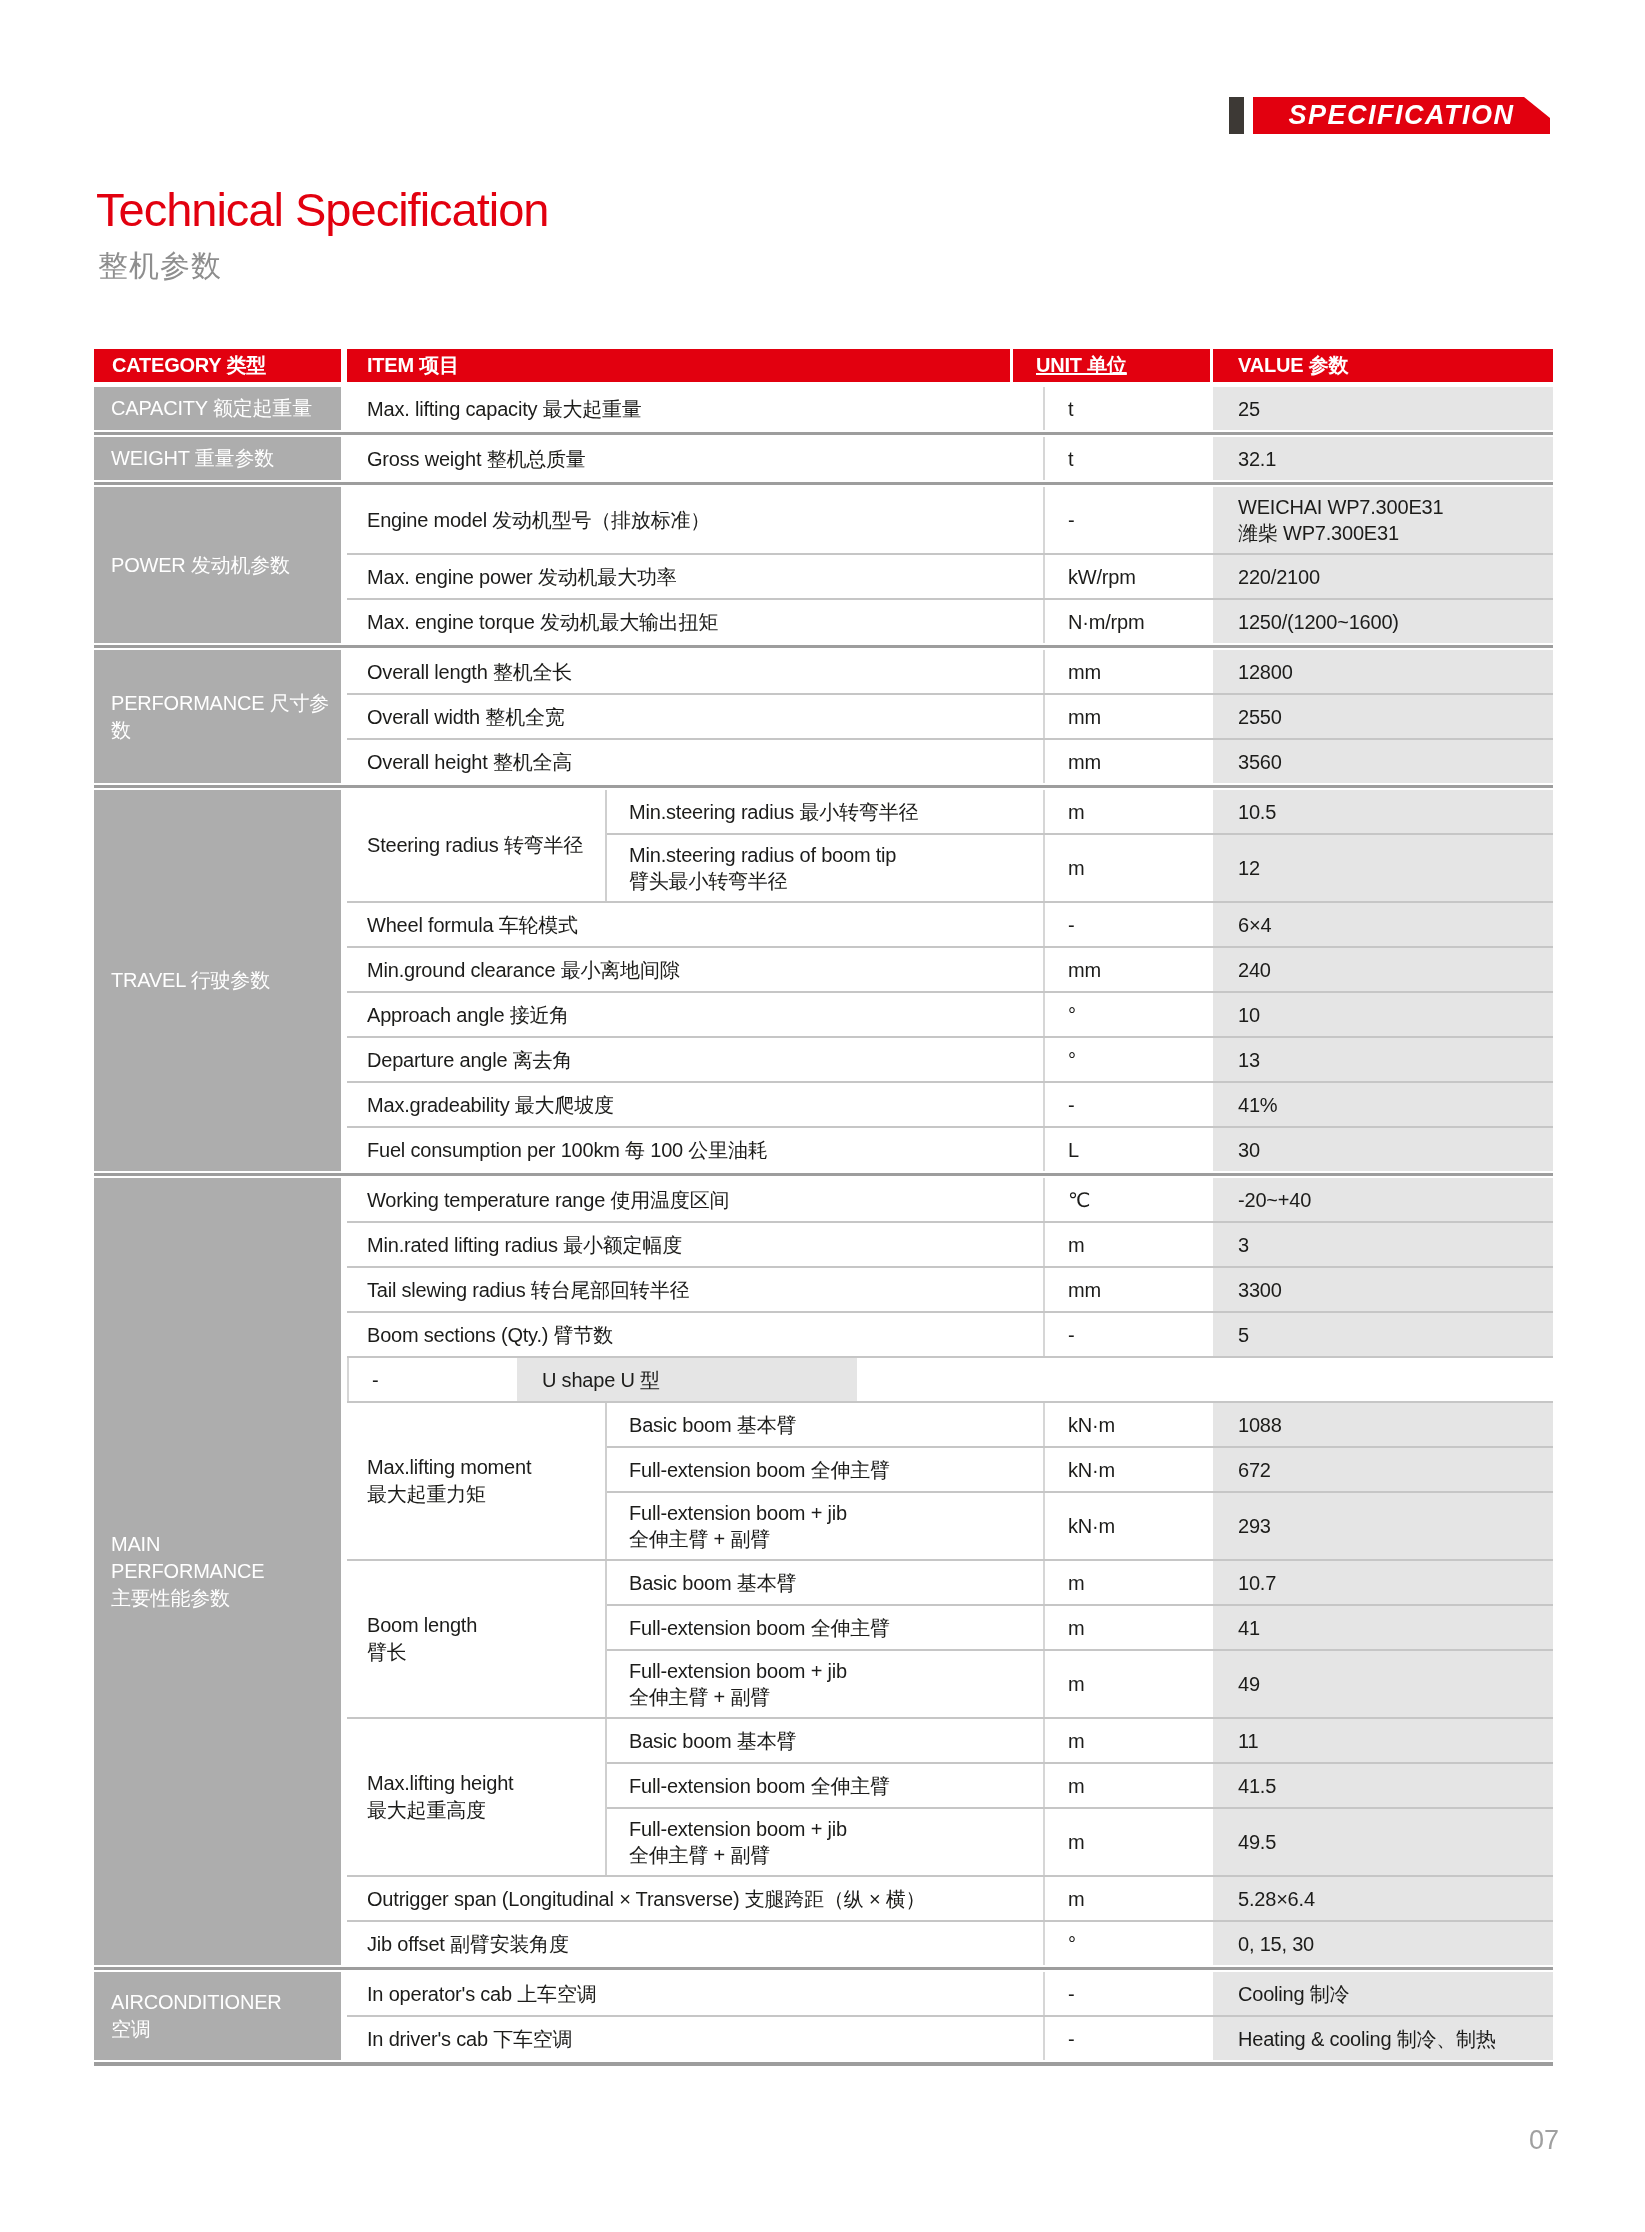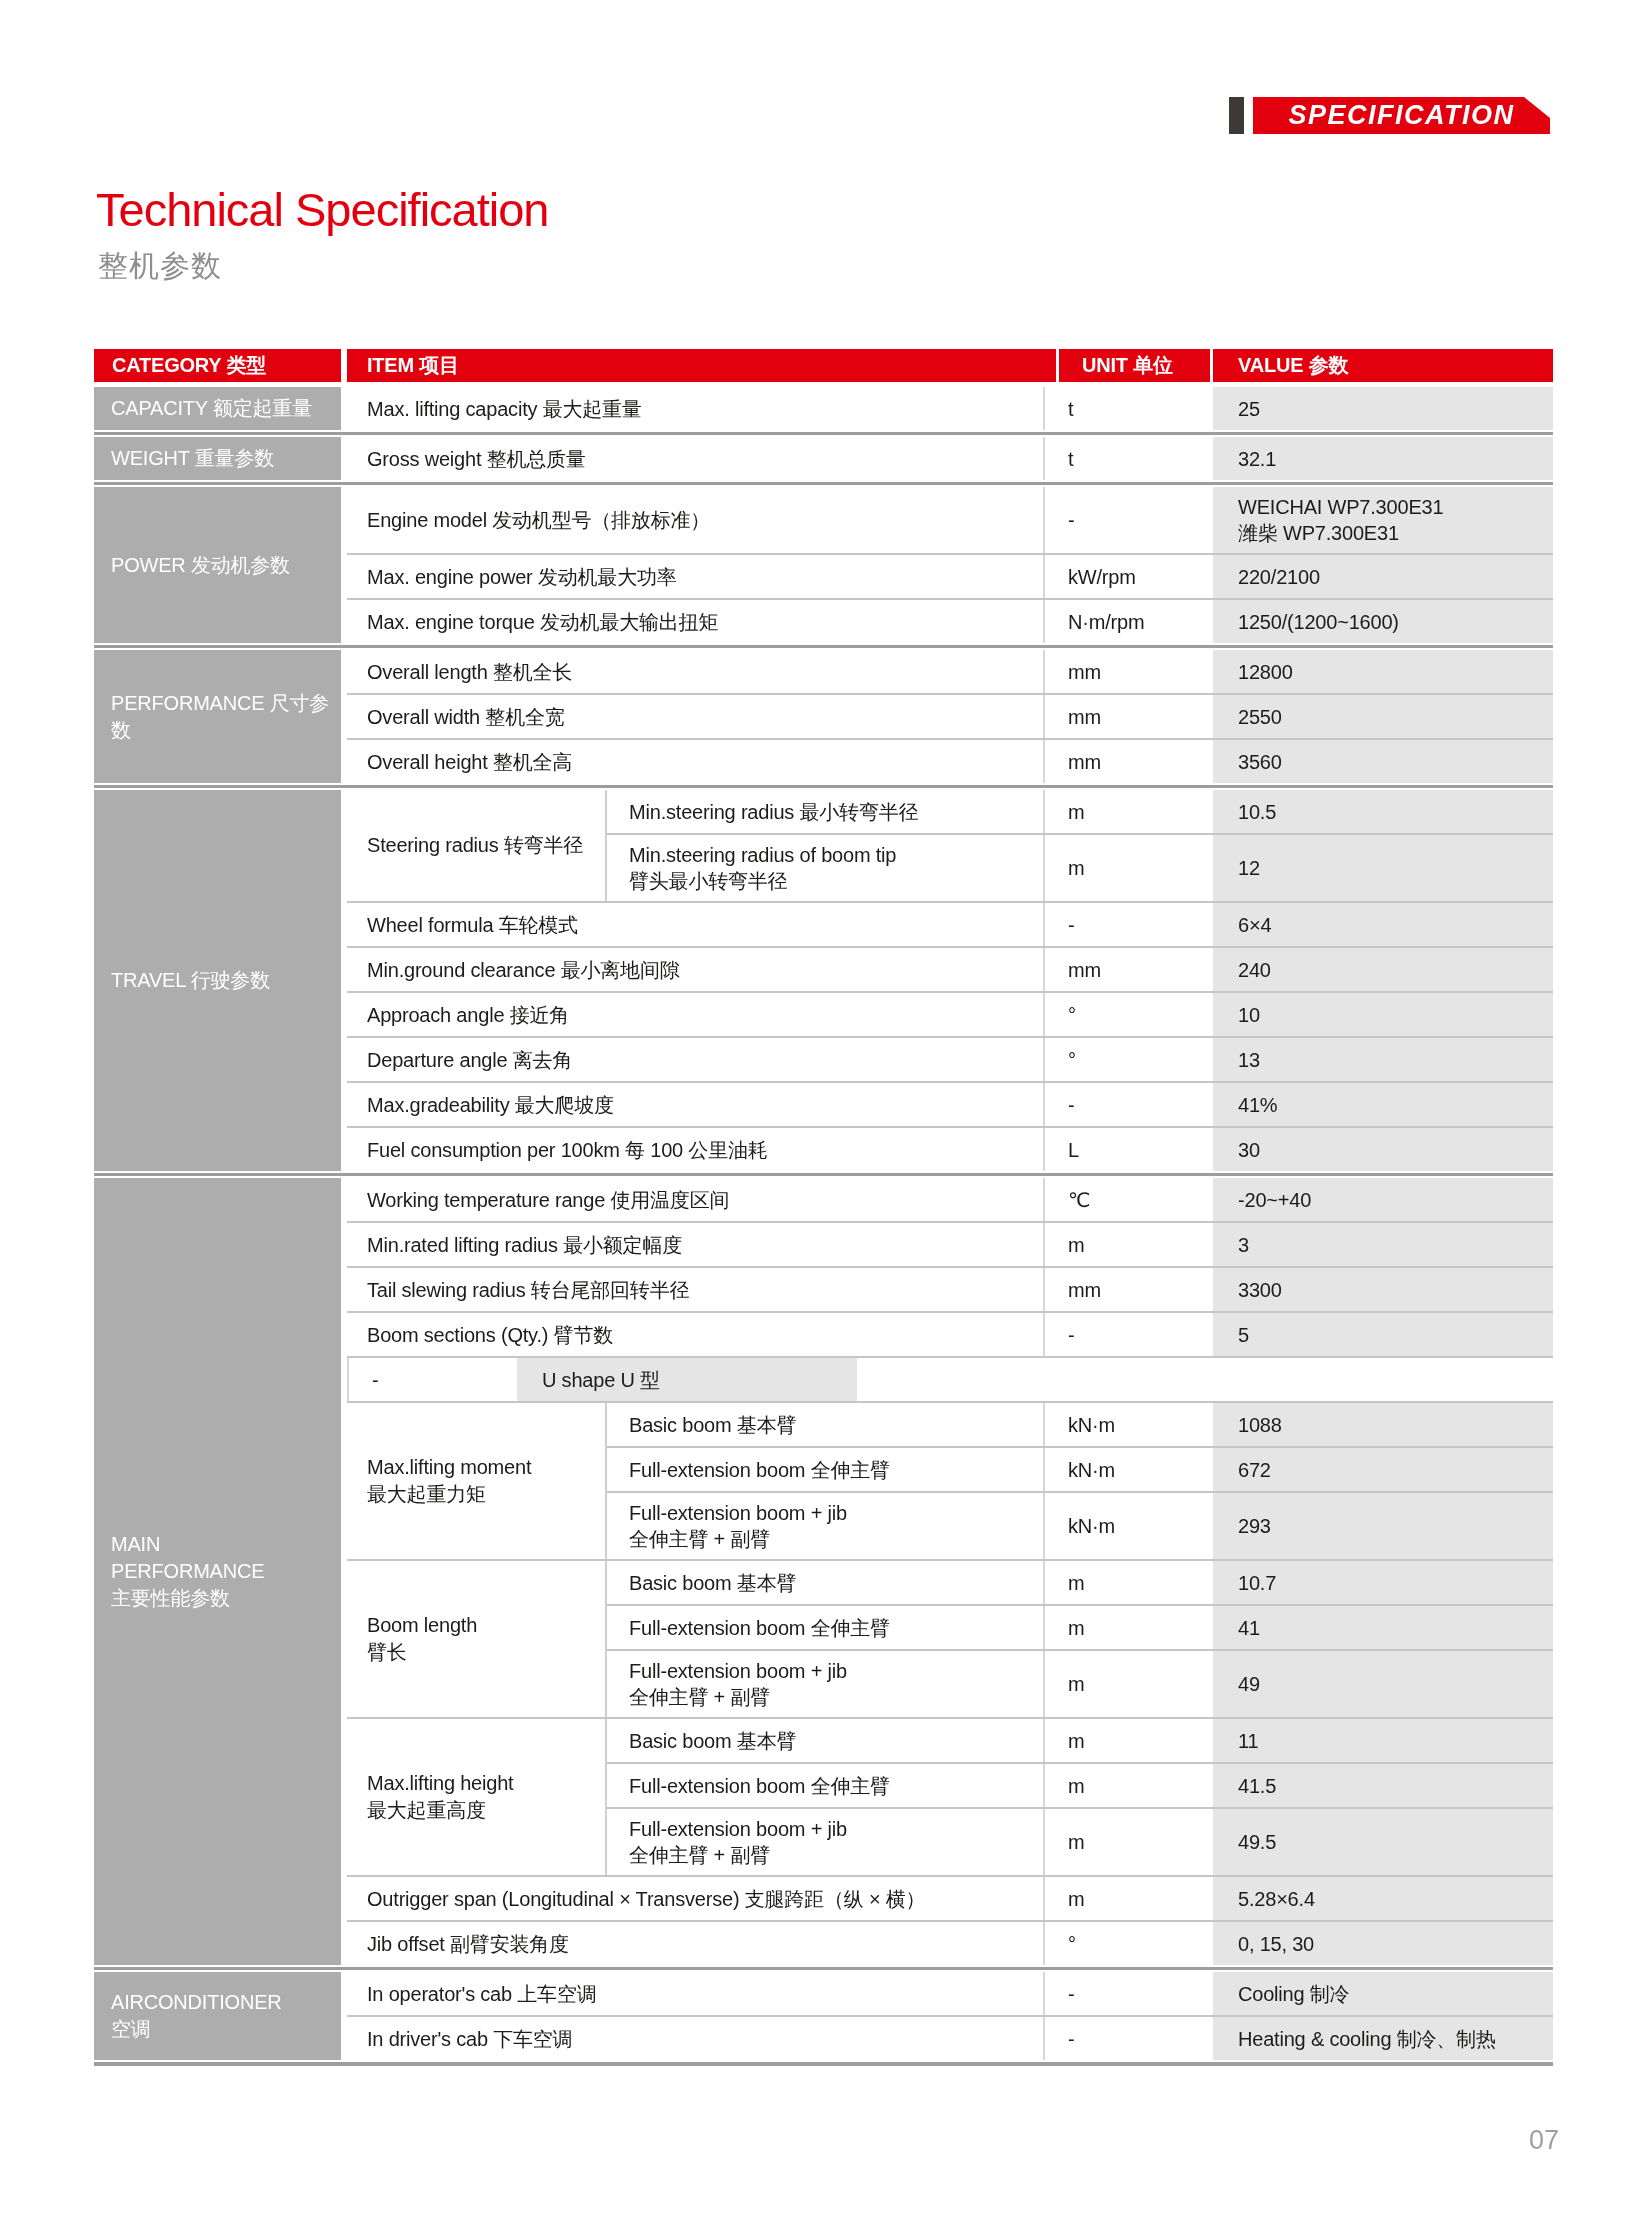--- a/index.html
+++ b/index.html
@@ -28,21 +28,21 @@
   }
   
   .title{position:absolute;left:96px;top:182px;font-size:47px;font-weight:400;color:var(--red);letter-spacing:-1px;white-space:nowrap;}
   .subtitle{position:absolute;left:98px;top:246px;font-size:30px;color:#8e8e8e;letter-spacing:1px;}
   
   .spec-table{position:absolute;left:94px;top:349px;width:1459px;}
   .thead{display:flex;height:33px;margin-bottom:5px;font-weight:700;font-size:20px;color:#fff;}
   .thead > div{background:var(--red);display:flex;align-items:center;box-sizing:border-box;}
   .th-category{width:247px;margin-right:6px;padding-left:18px;}
   .th-item{flex:1;padding-left:20px;border-right:3px solid #fff;}
-  .th-unit{width:154px;padding-left:23px;border-right:3px solid #fff;}
+  .th-unit{width:200px;padding-left:23px;border-right:3px solid #fff;text-decoration:underline;}
   .th-value{width:340px;padding-left:25px;}
   .tbody{display:flex;flex-direction:column;justify-content:space-between;}
   .gsep{height:3px;background:var(--sep-gray);margin:2px 0;}
   .tbottom{height:4px;background:var(--sep-gray);margin-top:2px;}
   .group{display:flex;align-items:stretch;}
   .group-cat{
     width:247px;background:var(--cat-gray);color:#fff;font-size:20px;line-height:27px;
     padding:6px 8px 6px 17px;box-sizing:border-box;display:flex;align-items:center;
     white-space:pre-line;
   }

